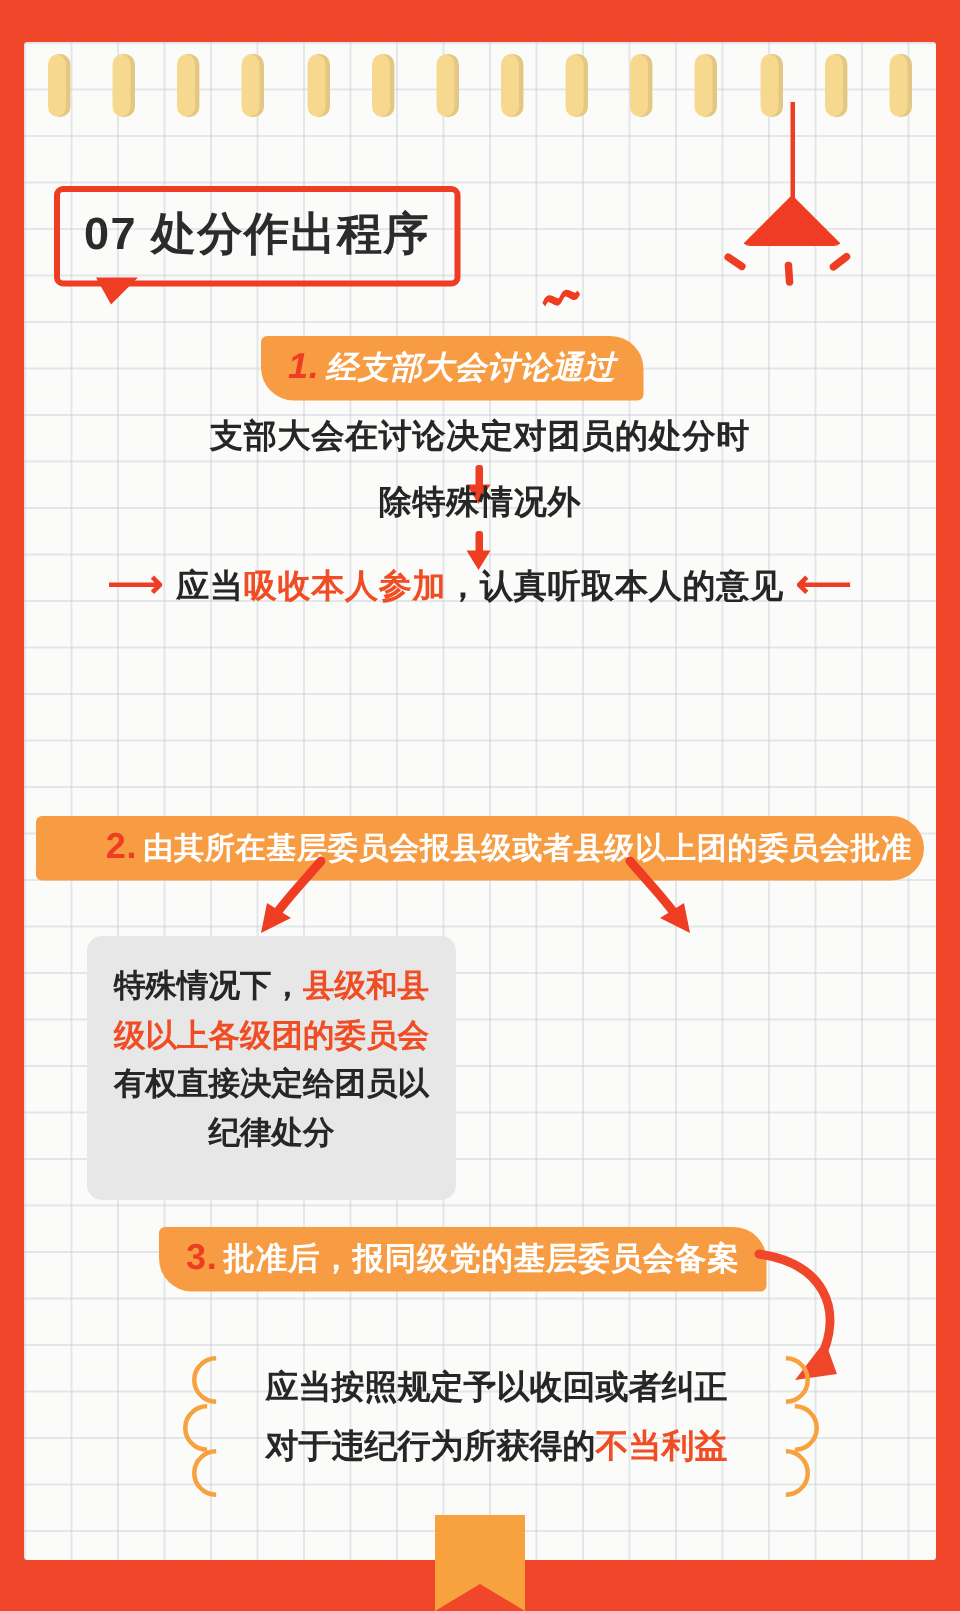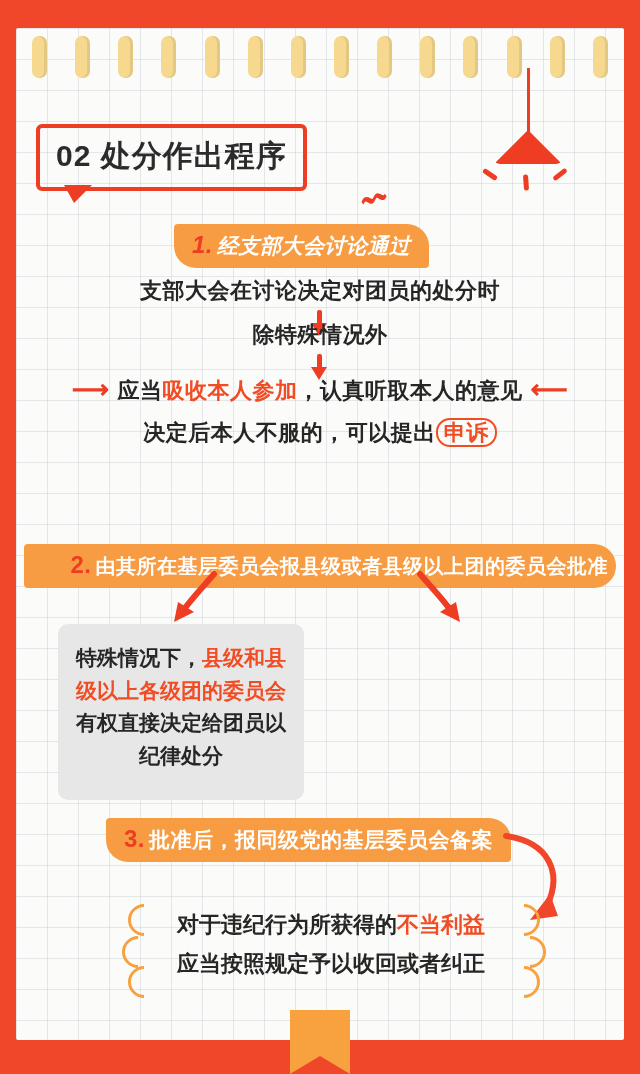--- a/index.html
+++ b/index.html
@@ -298,21 +298,21 @@
     <div class="lamp">
       <div class="lamp-cord"></div>
       <div class="lamp-shade"></div>
       <div class="ray r1"></div>
       <div class="ray r2"></div>
       <div class="ray r3"></div>
     </div>
 
     <div class="title-wrap">
       <div class="title-box">
-        <div class="title-text">02 处分作出程序</div>
+        <div class="title-text">07 处分作出程序</div>
         <div class="title-tail"></div>
       </div>
     </div>
 
     <div class="squiggle" style="left:345px; top:150px; font-size:24px; transform:rotate(-18deg);">〰</div>
 
     <div class="banner" style="left:158px; top:196px;font-style:italic;">
       <span class="num">1.</span><span>经支部大会讨论通过</span>
     </div>
 
@@ -321,23 +321,20 @@
     <div class="arrow-down" style="left:291px; top:282px;"></div>
 
     <div class="line" style="left:0; top:292px; width:608px;">除特殊情况外</div>
 
     <div class="arrow-down" style="left:291px; top:326px;"></div>
 
     <div class="line" style="left:0; top:348px; width:608px;">
       <span class="arrow-side" style="position:relative; left:0; margin-right:8px;">⟶</span><span>应当</span><span class="hl">吸收本人参加</span><span>，认真听取本人的意见</span><span class="arrow-side" style="position:relative; margin-left:8px;">⟵</span>
     </div>
 
-    <div class="line" style="left:0; top:390px; width:608px;">
-      <span>决定后本人不服的，可以提出</span><span class="hl boxed">申诉</span>
-    </div>
 
 
     <div class="banner b2">
       <span class="num">2.</span><span>由其所在基层委员会报县级或者县级以上团的委员会批准</span>
     </div>
 
     <div class="arrow-diag" style="left:150px; top:540px;">
       <svg width="60" height="60" viewBox="0 0 60 60">
         <path d="M48 6 C36 20, 26 30, 16 44" stroke="#ee3d23" stroke-width="6" fill="none" stroke-linecap="round"></path>
         <path d="M8 54 L12 34 L28 44 Z" fill="#ee3d23"></path>
@@ -367,23 +364,23 @@
     </div>
 
     <div class="cloud">
       <div class="bump" style="left:-8px;  top:6px;   transform:rotate(-45deg);"></div>
       <div class="bump" style="left:-14px; top:38px;  transform:rotate(-45deg);"></div>
       <div class="bump" style="left:-8px;  top:68px;  transform:rotate(-45deg);"></div>
       <div class="bump" style="left:372px; top:6px;   transform:rotate(135deg);"></div>
       <div class="bump" style="left:378px; top:38px;  transform:rotate(135deg);"></div>
       <div class="bump" style="left:372px; top:68px;  transform:rotate(135deg);"></div>
       <div class="ctext">
+        <div>应当按照规定予以收回或者纠正</div>
         <div>
           <span>对于违纪行为所获得的</span><span class="hl">不当利益</span>
         </div>
-        <div>应当按照规定予以收回或者纠正</div>
       </div>
     </div>
 
   </div>
 
   <div class="bookmark"></div>
 </div>
 
 </body></html>

